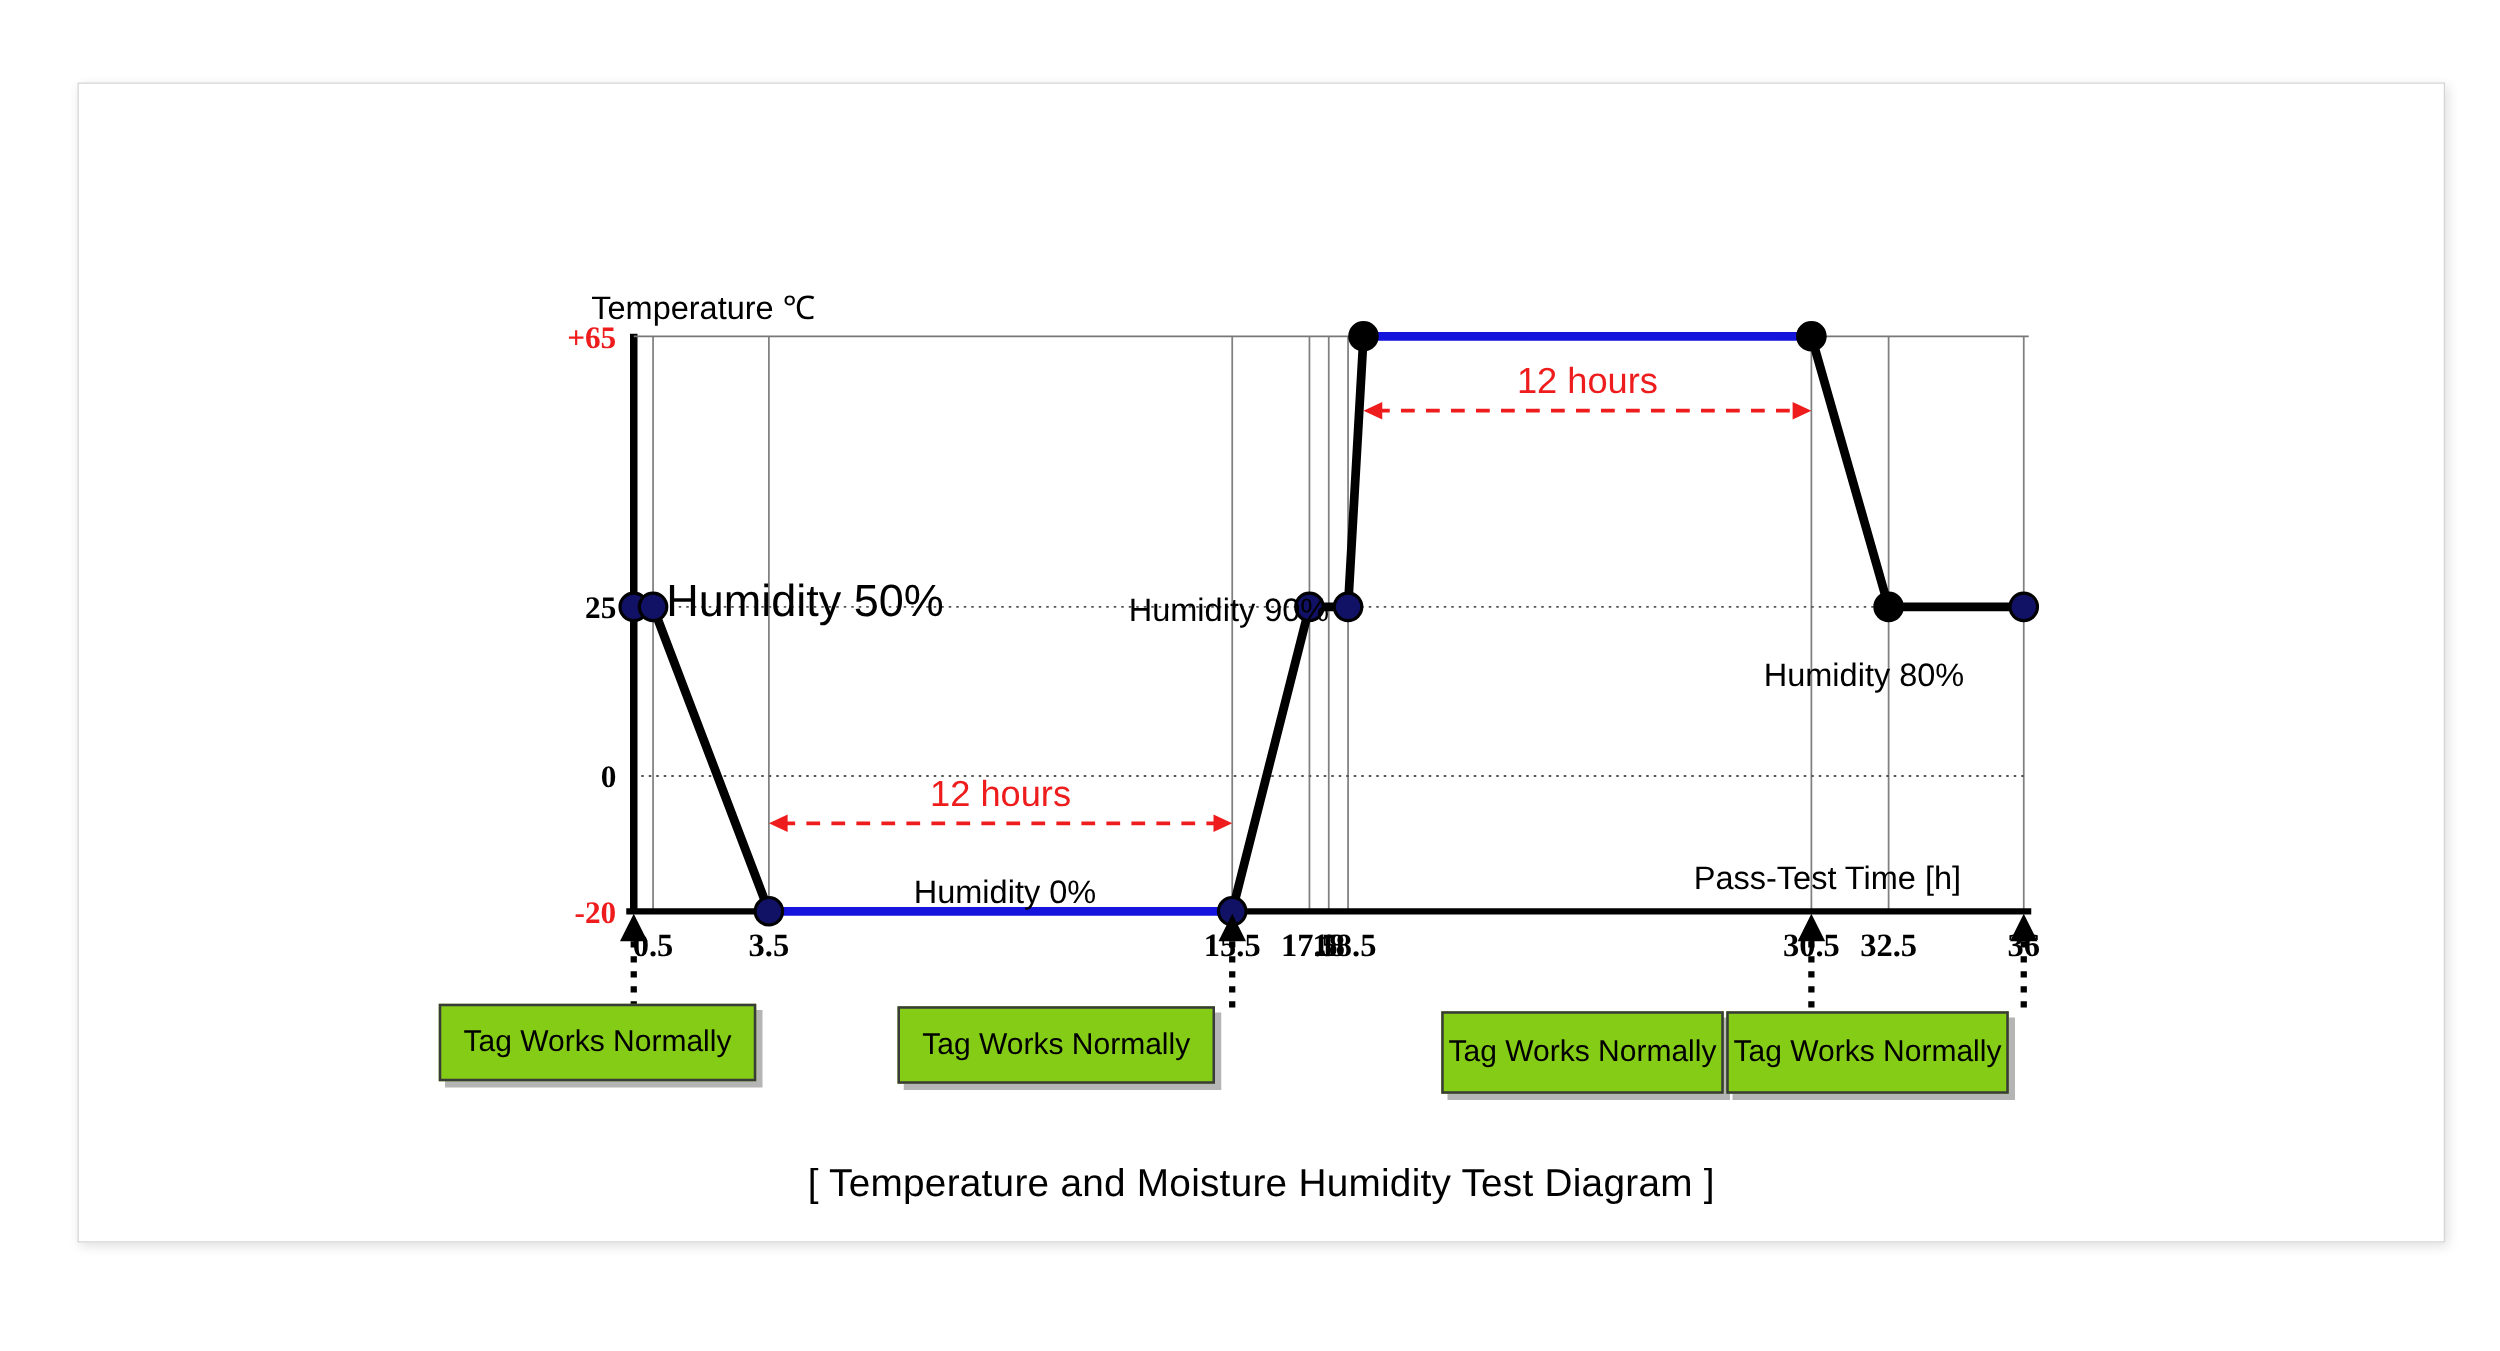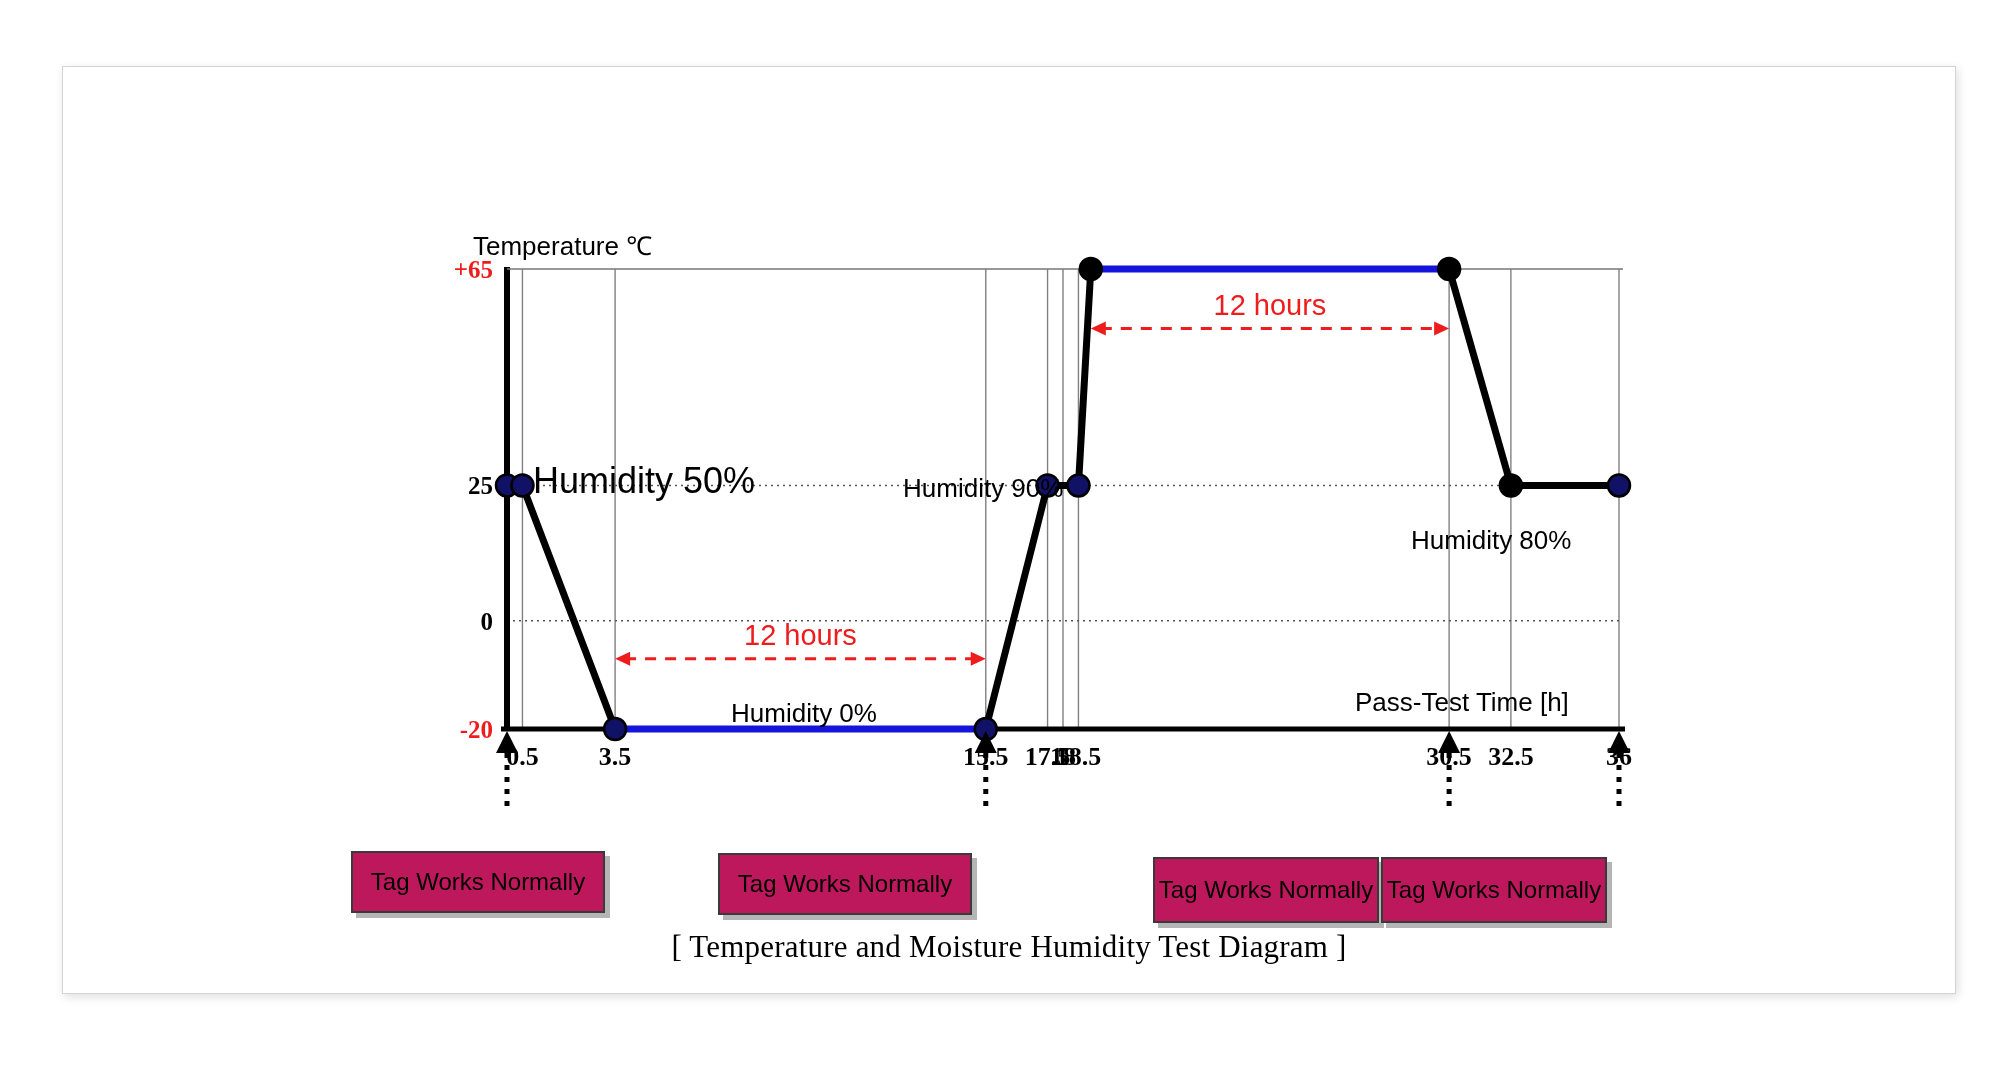--- a/index.html
+++ b/index.html
@@ -12,31 +12,31 @@
     position:absolute;left:62px;top:66px;width:1892px;height:926px;
     background:#ffffff;border:1px solid #d4d4d4;
     box-shadow:2px 3px 9px rgba(0,0,0,0.13);
   }
 
   #figure{position:absolute;left:0;top:0;width:1892px;height:926px;}
   svg{display:block;}
 
   .cap{
     position:absolute;left:0;top:862px;width:1892px;text-align:center;
-    font-size:31px;color:#000;font-family:Liberation Serif, serif;
+    font-size:31px;color:#000;font-family:Liberation Sans, sans-serif;
     letter-spacing:0.2px;white-space:nowrap;
   }
 
   
   .tagbox{
-    position:absolute;background:#be185d;border:2px solid #3a3a3a;
+    position:absolute;background:#84cc16;border:2px solid #3a3a3a;
     box-shadow:5px 5px 0 rgba(90,90,90,0.45);
     font-size:24px;color:#000;
     display:flex;align-items:center;justify-content:center;
-    font-family:"Liberation Sans",sans-serif;white-space:nowrap;margin-top:48px;
+    font-family:"Liberation Sans",sans-serif;white-space:nowrap;
   }
 </style>
 </head>
 <body>
 
 <div id="page">
   <div id="card">
 
     <div id="figure">
       <svg id="plot" width="1892" height="926" viewBox="0 0 1892 926">

